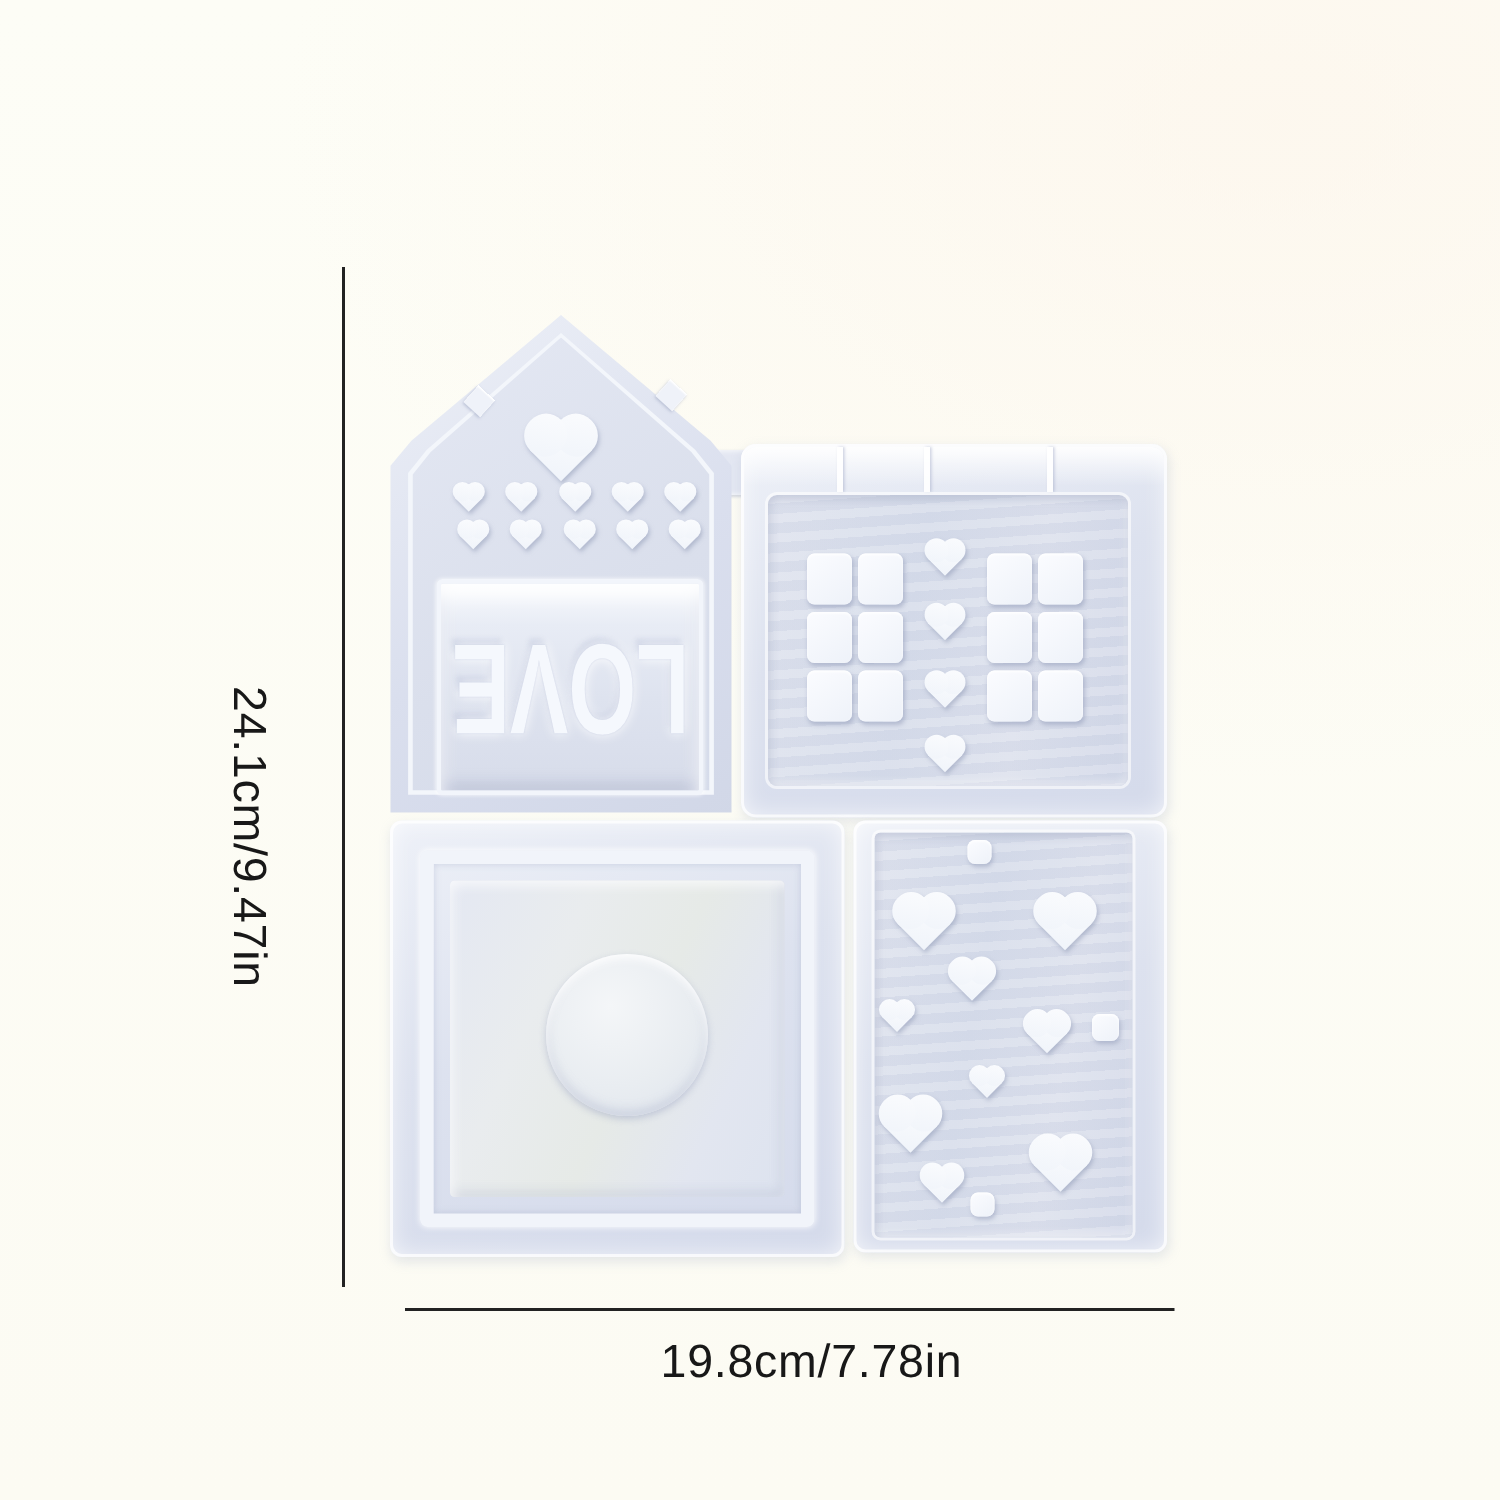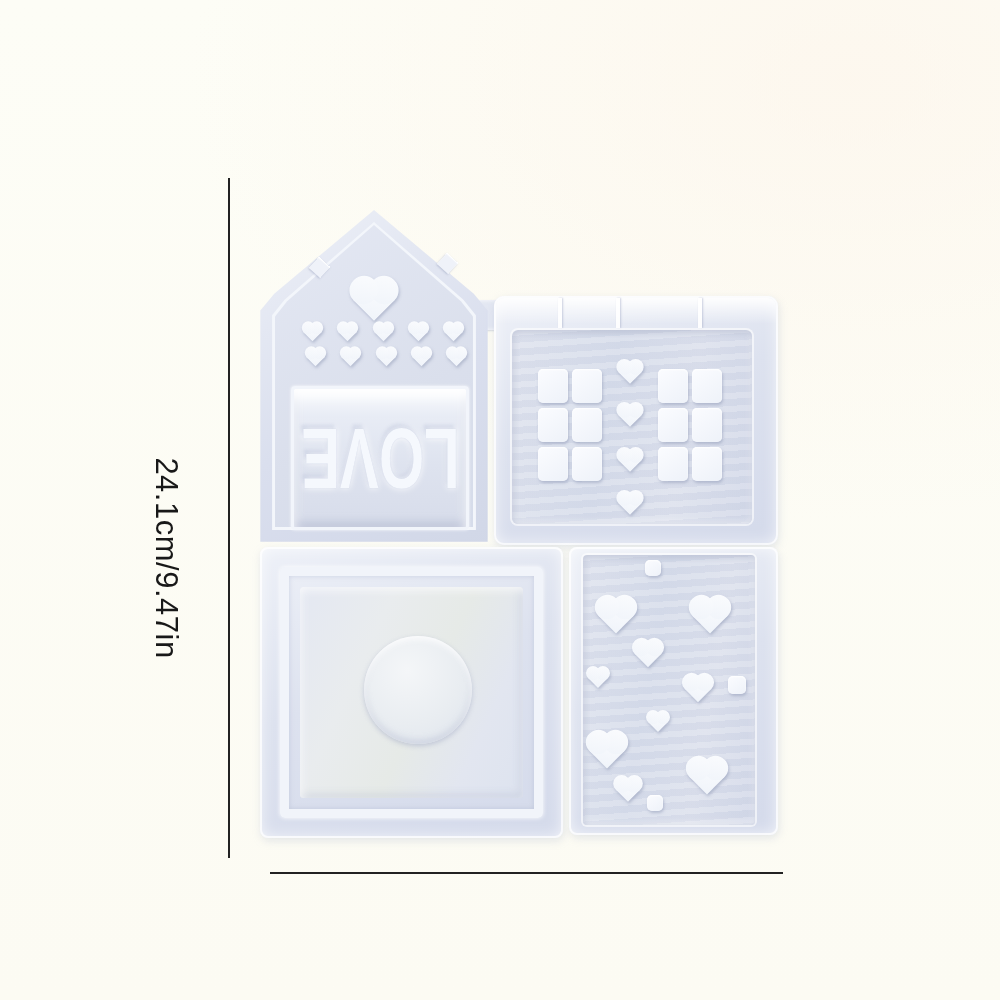--- a/index.html
+++ b/index.html
@@ -98,20 +98,21 @@
                0 2px 5px rgba(148,158,190,.45);}
 </style>
 </head>
 <body>
 
 <div class="stage">
 
   <div class="dim-line v"></div>
   <div class="dim-label v">24.1cm/9.47in</div>
   <div class="dim-line h"></div>
+  <div class="dim-label h">19.8cm/7.78in</div>
 
   <div class="mold">
 
     <div class="connector"></div>
 
     <div class="section" style="left:258px;top:210px;width:232px;height:335px;">
       <div class="house-layer house-flange"></div>
       <div class="house-layer house-ridge"></div>
       <div class="house-layer house-inner"></div>
       <div class="chimney left"></div>

